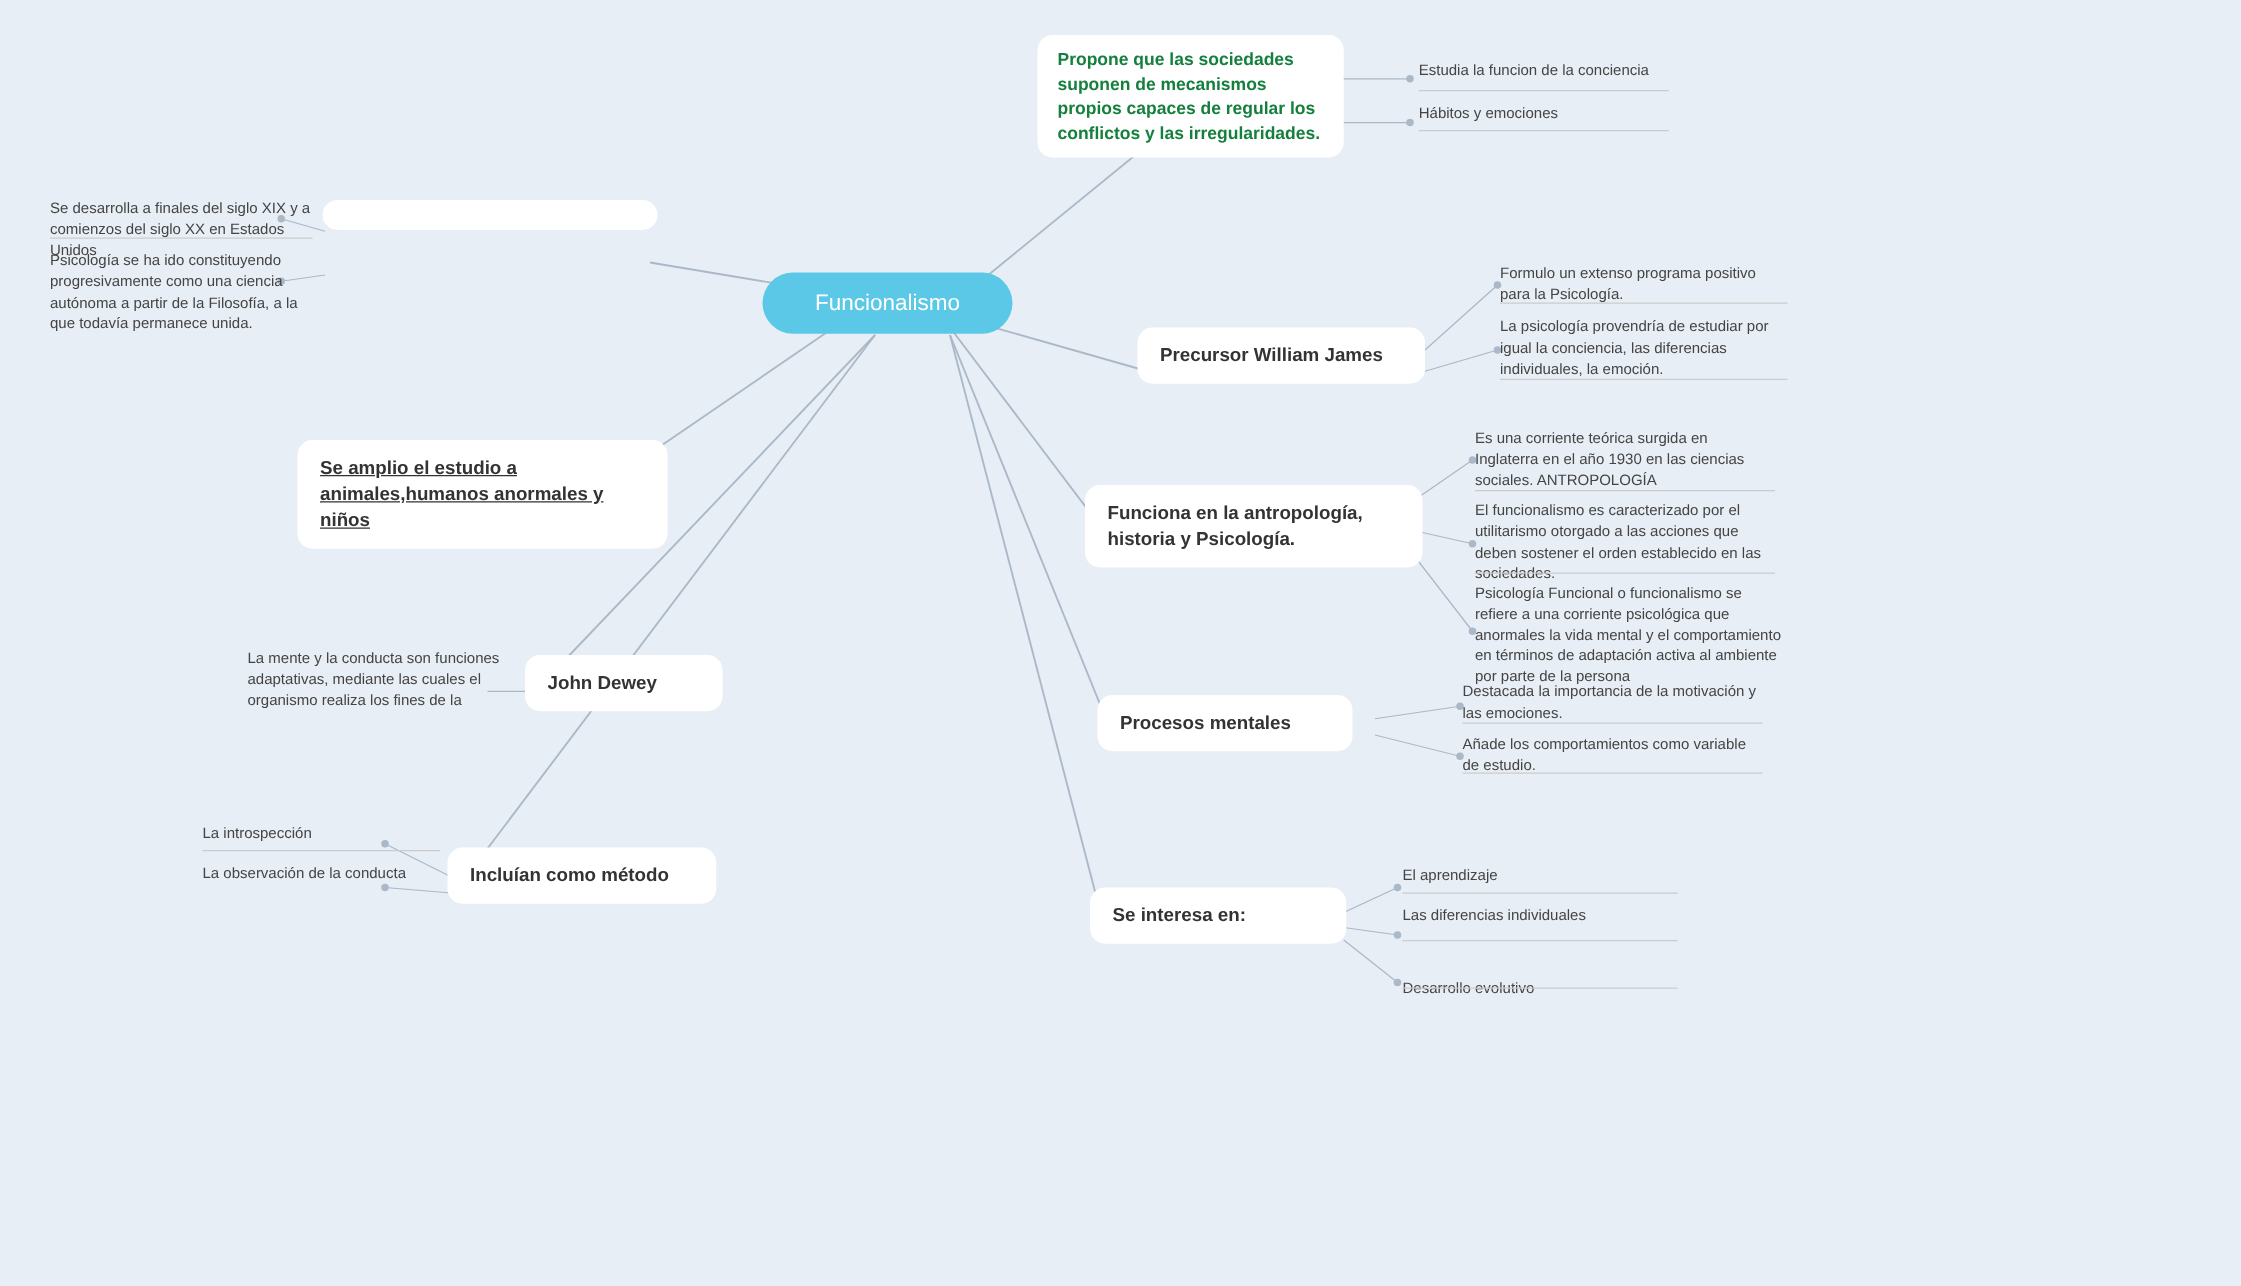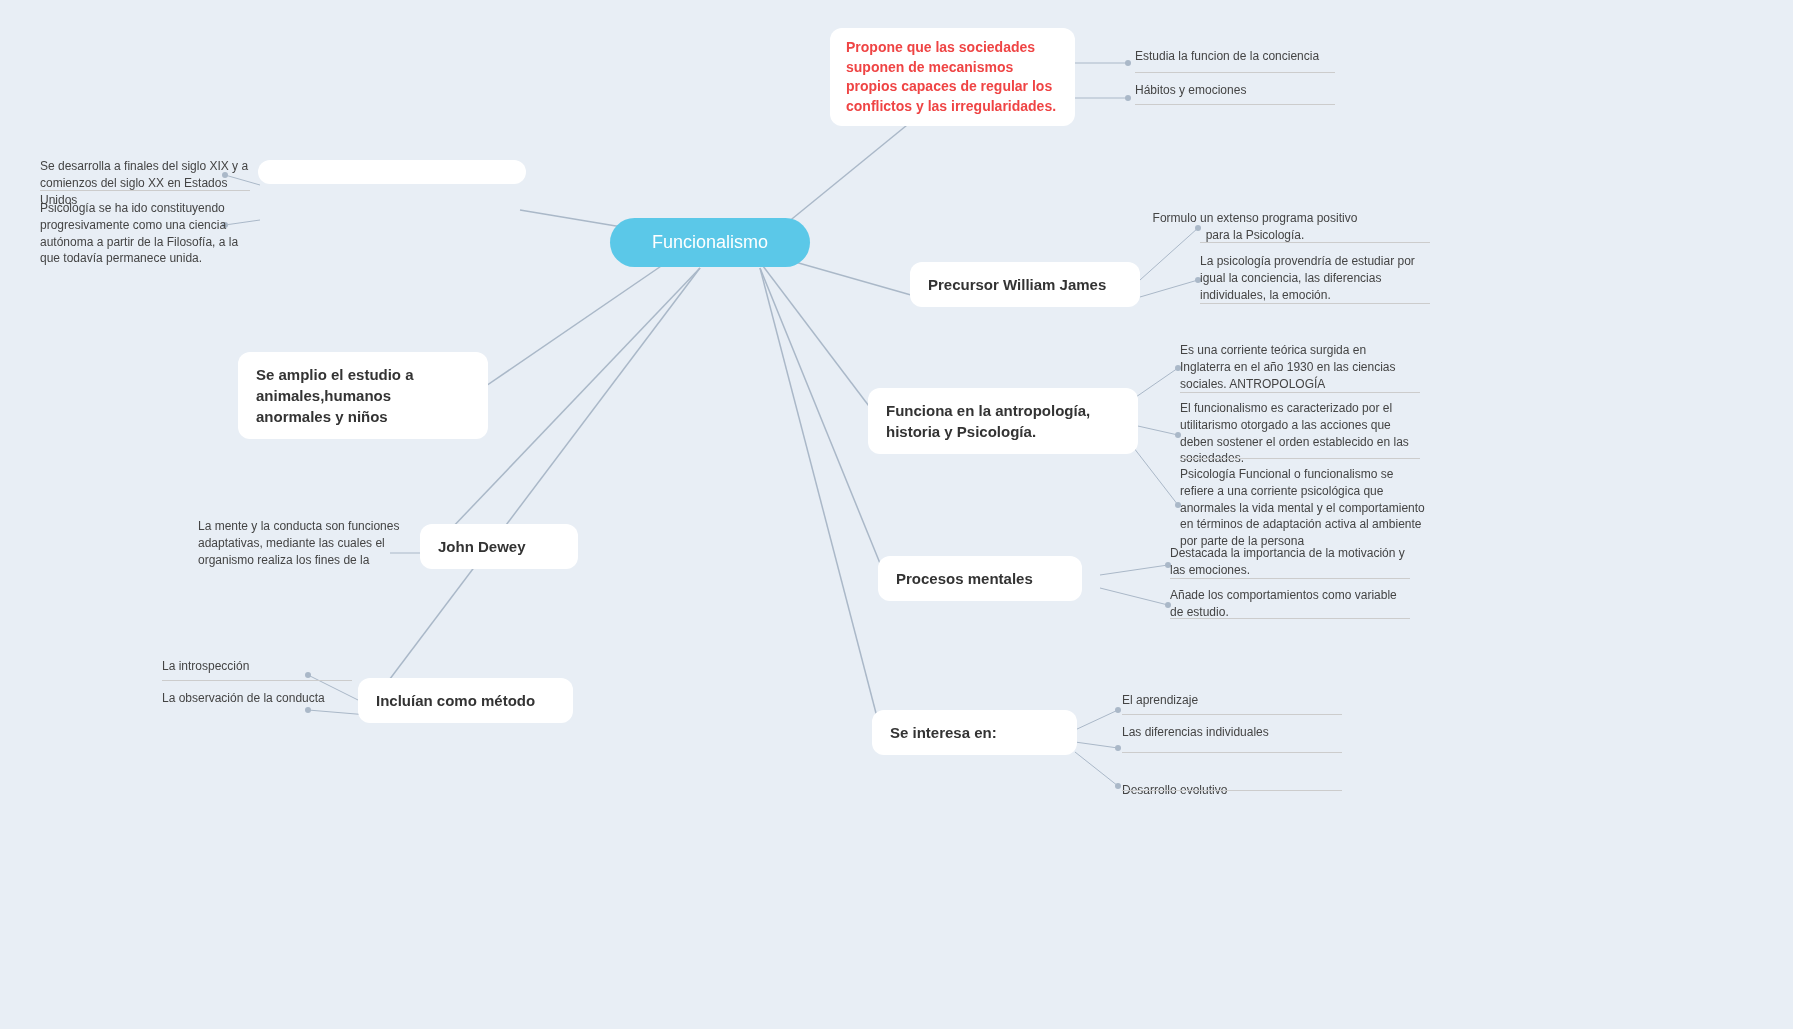--- a/index.html
+++ b/index.html
@@ -17,21 +17,21 @@
       width: 1793px;
       height: 1029px;
       pointer-events: none;
     }
     .node {
       position: absolute;
       background: white;
       border-radius: 12px;
       padding: 10px 16px;
       font-size: 13px;
-      color: #ef4444;
+      color: #15803d;
       line-height: 1.4;
     }
     .node-center {
       position: absolute;
       background: #5bc8e8;
       border-radius: 50px;
       padding: 14px 30px;
       font-size: 18px;
       color: white;
       text-align: center;
@@ -158,31 +158,31 @@
 <hr style="position:absolute; left:40px; top:190px; width:210px; border:none; border-top:1px solid #ccc;">
 
 <div class="node-small" style="left:40px; top:200px; max-width:215px;">
   <span>Psicología se ha ido constituyendo progresivamente como una ciencia autónoma a partir de la Filosofía, a la que todavía permanece unida.</span>
 </div>
 
 <div class="node-main" style="left:910px; top:262px; width:230px;">
   <span>Precursor William James</span>
 </div>
 
-<div class="node-small" style="left:1140px; top:210px; max-width:230px;text-align:center;">
+<div class="node-small" style="left:1200px; top:210px; max-width:230px;">
   <span>Formulo un extenso programa positivo para la Psicología.</span>
 </div>
 <hr style="position:absolute; left:1200px; top:242px; width:230px; border:none; border-top:1px solid #ccc;">
 
 <div class="node-small" style="left:1200px; top:253px; max-width:230px;">
   <span>La psicología provendría de estudiar por igual la conciencia, las diferencias individuales, la emoción.</span>
 </div>
 <hr style="position:absolute; left:1200px; top:303px; width:230px; border:none; border-top:1px solid #ccc;">
 
-<div class="node-main" style="left:238px; top:352px; width:250px;">
+<div class="node-main" style="left:238px; top:352px; width:296px;text-decoration:underline;">
   <span>Se amplio el estudio a animales,humanos anormales y niños</span>
 </div>
 
 <div class="node-main" style="left:868px; top:388px; width:270px;">
   <span>Funciona en la antropología, historia y Psicología.</span>
 </div>
 
 <div class="node-small" style="left:1180px; top:342px; max-width:240px;">
   <span>Es una corriente teórica surgida en Inglaterra en el año 1930 en las ciencias sociales. ANTROPOLOGÍA</span>
 </div>

